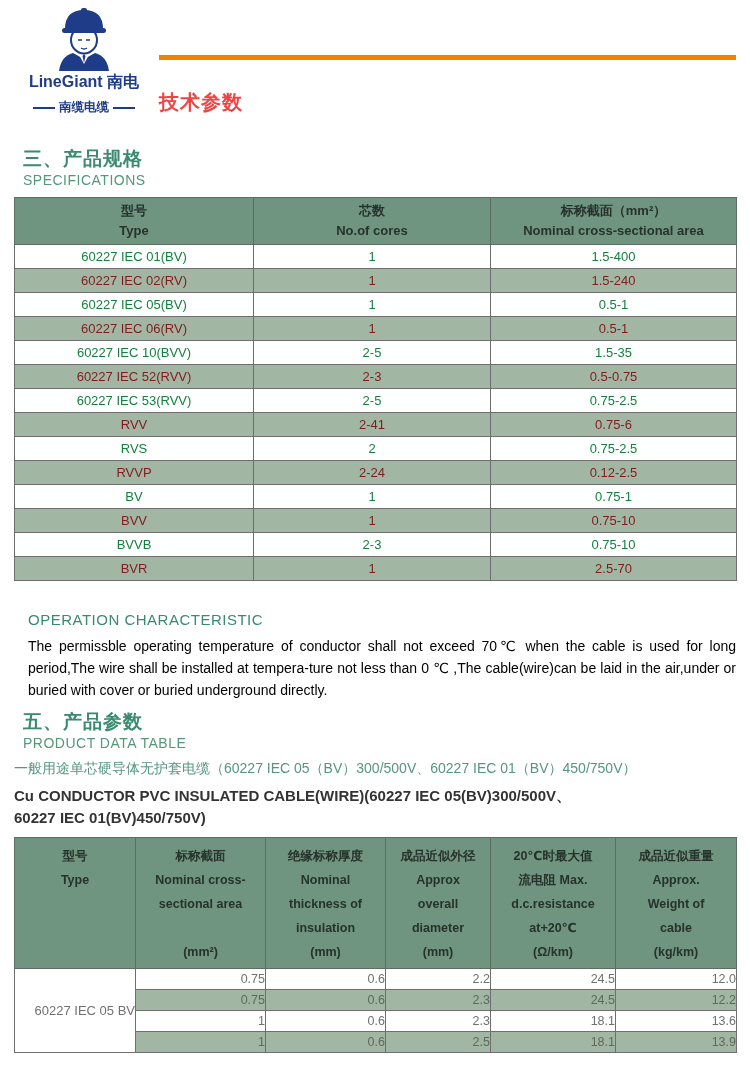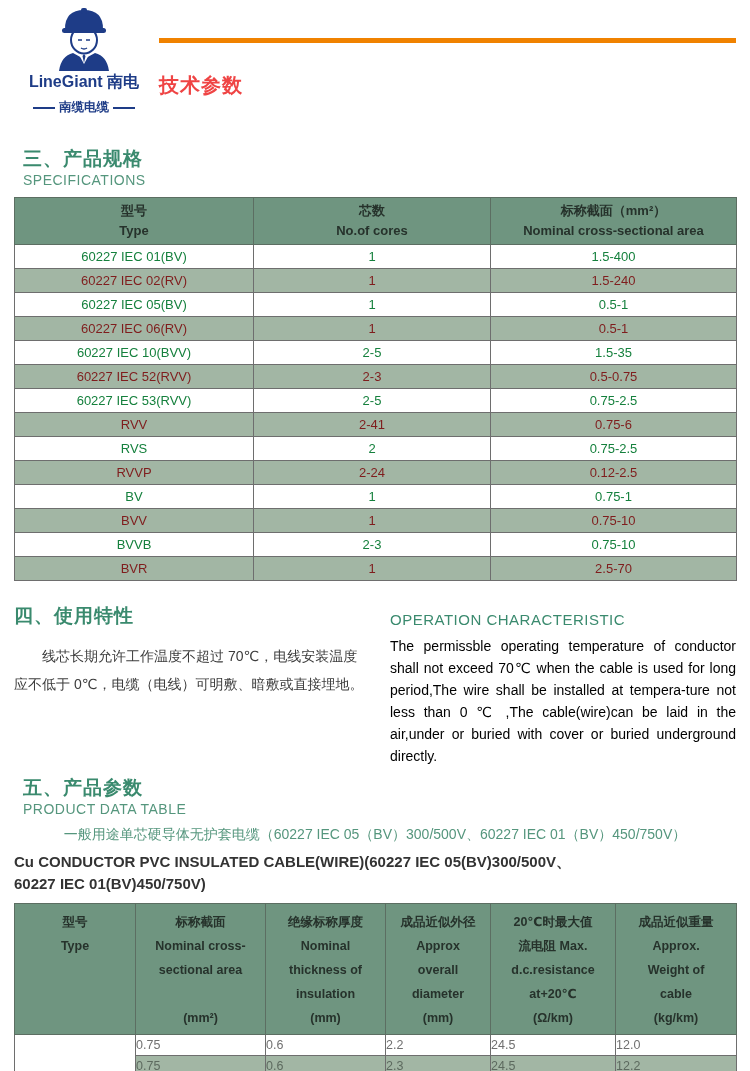--- a/index.html
+++ b/index.html
@@ -6,21 +6,21 @@
   html,body { background:#ffffff; }
   .page {
     position:relative;
     width:750px; height:1071px;
     margin:0 auto;
     background:#ffffff;
     font-family:"Liberation Sans","DejaVu Sans",sans-serif;
     overflow:hidden;
   }
   
-  .header { display:flex; padding:7px 14px 0 21px; }
+  .header { display:flex; padding:7px 14px 0 21px;align-items:flex-end; }
   .logo-block { width:126px; text-align:center; flex:none; }
   .logo-svg { display:block; margin:0 auto; }
   .brand { font-size:16px; font-weight:bold; color:#1e3c87; letter-spacing:0px; margin-top:1px; white-space:nowrap; }
   .subbrand { display:flex; align-items:center; justify-content:center; gap:4px; margin-top:6px; }
   .subbrand .dash { height:2px; width:22px; background:#1e3c87; }
   .subbrand .txt { font-size:12.5px; font-weight:bold; color:#1e3c87; white-space:nowrap; }
   .header-right { flex:1; padding-left:12px; }
   .orange-rule { height:5px; background:#f08200; margin-top:31px; }
   .page-title { margin-top:29px; font-size:20px; font-weight:bold; color:#ef4444; letter-spacing:1px; }
   
@@ -45,32 +45,32 @@
   .spec-table tr.alt td { background:#a2b6a4; color:#7f1d1d; }
   
   .usage-wrap { display:flex; margin:22px 14px 0 14px; }
   .usage-left { width:362px; flex:none; }
   .usage-left .sec-heading-inline { font-size:19px; font-weight:bold; color:#3a8a6e; letter-spacing:1px; }
   .usage-left p { margin-top:13px; font-size:14px; color:#3c3c3c; line-height:28px; text-indent:2em; padding-right:10px; }
   .usage-right { flex:1; padding-left:14px; }
   .usage-right h3 { margin-top:8px; font-size:15px; font-weight:normal; color:#3a8a6e; letter-spacing:0.5px; }
   .usage-right p { margin-top:7px; font-size:14px; color:#000000; line-height:22px; text-align:justify; }
   
-  .subtitle-zh { margin:9px 14px 0 14px; font-size:14px; color:#55967d;text-align:center; }
+  .subtitle-zh { margin:9px 14px 0 14px; font-size:14px; color:#55967d; }
   .subtitle-en { margin:7px 14px 0 14px; font-size:15px; font-weight:bold; color:#333333; line-height:22px; }
   
   .data-table { width:722px; margin:8px 14px 0 14px; }
   .data-table th {
     background:#6f9580; border:1px solid #5c6e62;
     padding:6px 2px 4px 2px; font-size:12.5px; color:#26322b; font-weight:bold;
     text-align:center; vertical-align:top;
   }
   .data-table th .hline { line-height:24px; white-space:nowrap; }
   .data-table td {
-    border:1px solid #6e6e6e; text-align:left;
+    border:1px solid #6e6e6e; text-align:right;
     height:20px; line-height:20px; font-size:12.5px; color:#707070;
     background:#ffffff;
   }
   .data-table tr.alt td { background:#a2b6a4; color:#5d6a5f; }
   .data-table td.type-cell { background:#ffffff !important; color:#707070 !important; font-size:13px; }
 </style>
 </head>
 <body>
 
 <div class="page">
@@ -204,24 +204,20 @@
         </tr>
         <tr class="alt">
           <td>BVR</td>
           <td>1</td>
           <td>2.5-70</td>
         </tr>
       </tbody>
   </table>
 
   <div class="usage-wrap">
-    <div class="usage-left">
-      <div class="sec-heading-inline">四、使用特性</div>
-      <p>线芯长期允许工作温度不超过 70℃，电线安装温度应不低于 0℃，电缆（电线）可明敷、暗敷或直接埋地。</p>
-    </div>
     <div class="usage-right">
       <h3>OPERATION CHARACTERISTIC</h3>
       <p>The permissble operating temperature of conductor shall not exceed 70℃ when the cable is used for long period,The wire shall be installed at tempera-ture not less than 0  ℃ ,The cable(wire)can be laid in the air,under or buried with cover or buried underground directly.</p>
     </div>
   </div>
 
   <div class="sec-heading" style="margin-top:8px;">
     <span class="zh">五、产品参数</span>
     <span class="en">PRODUCT DATA TABLE</span>
   </div>

